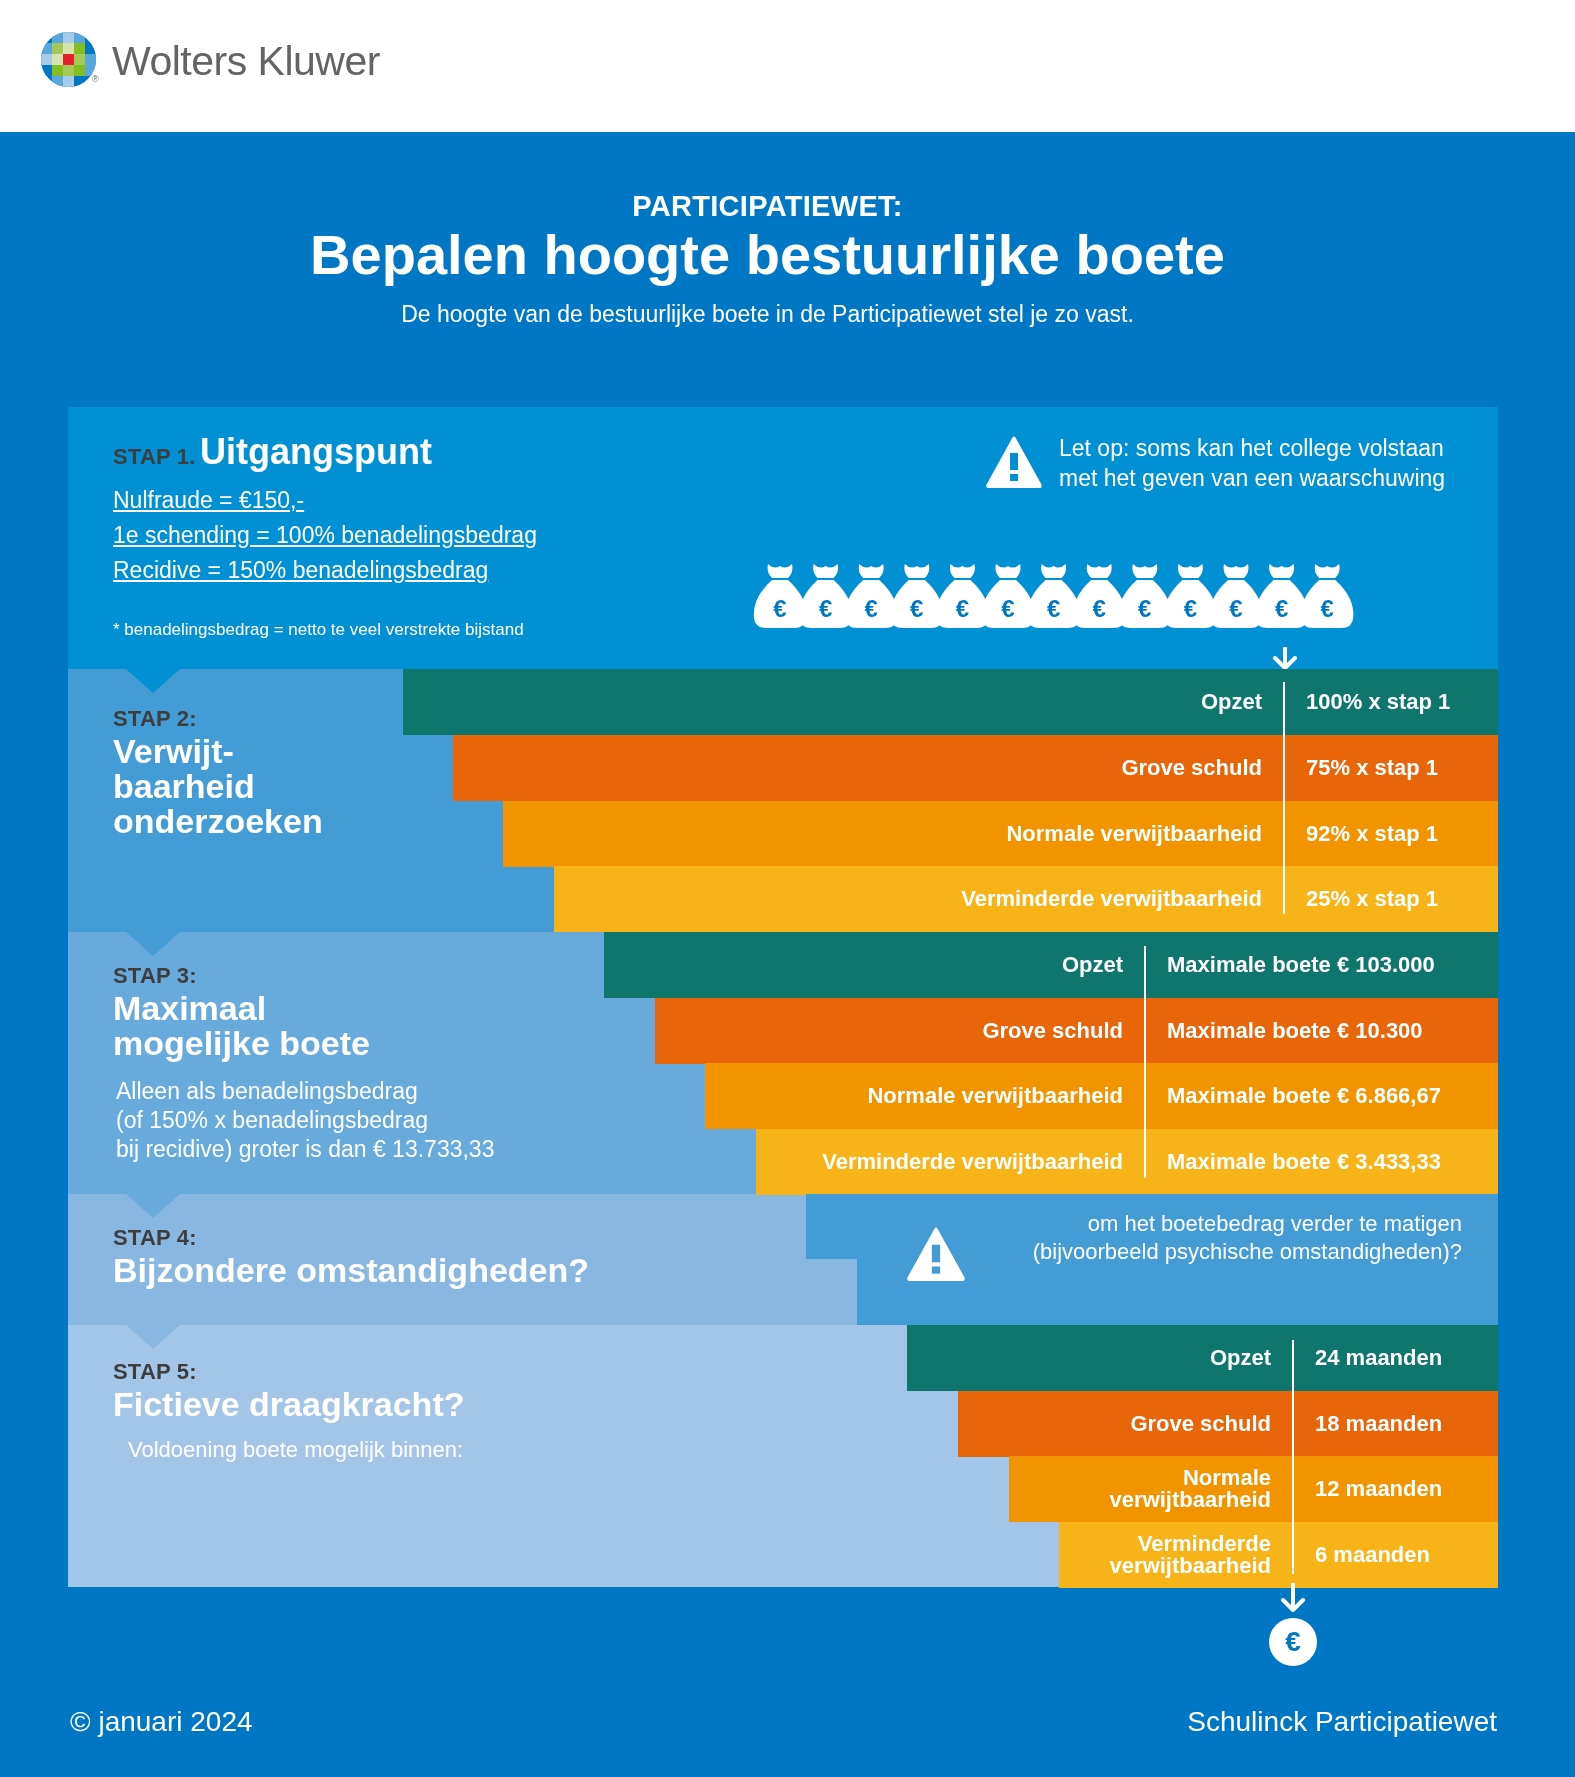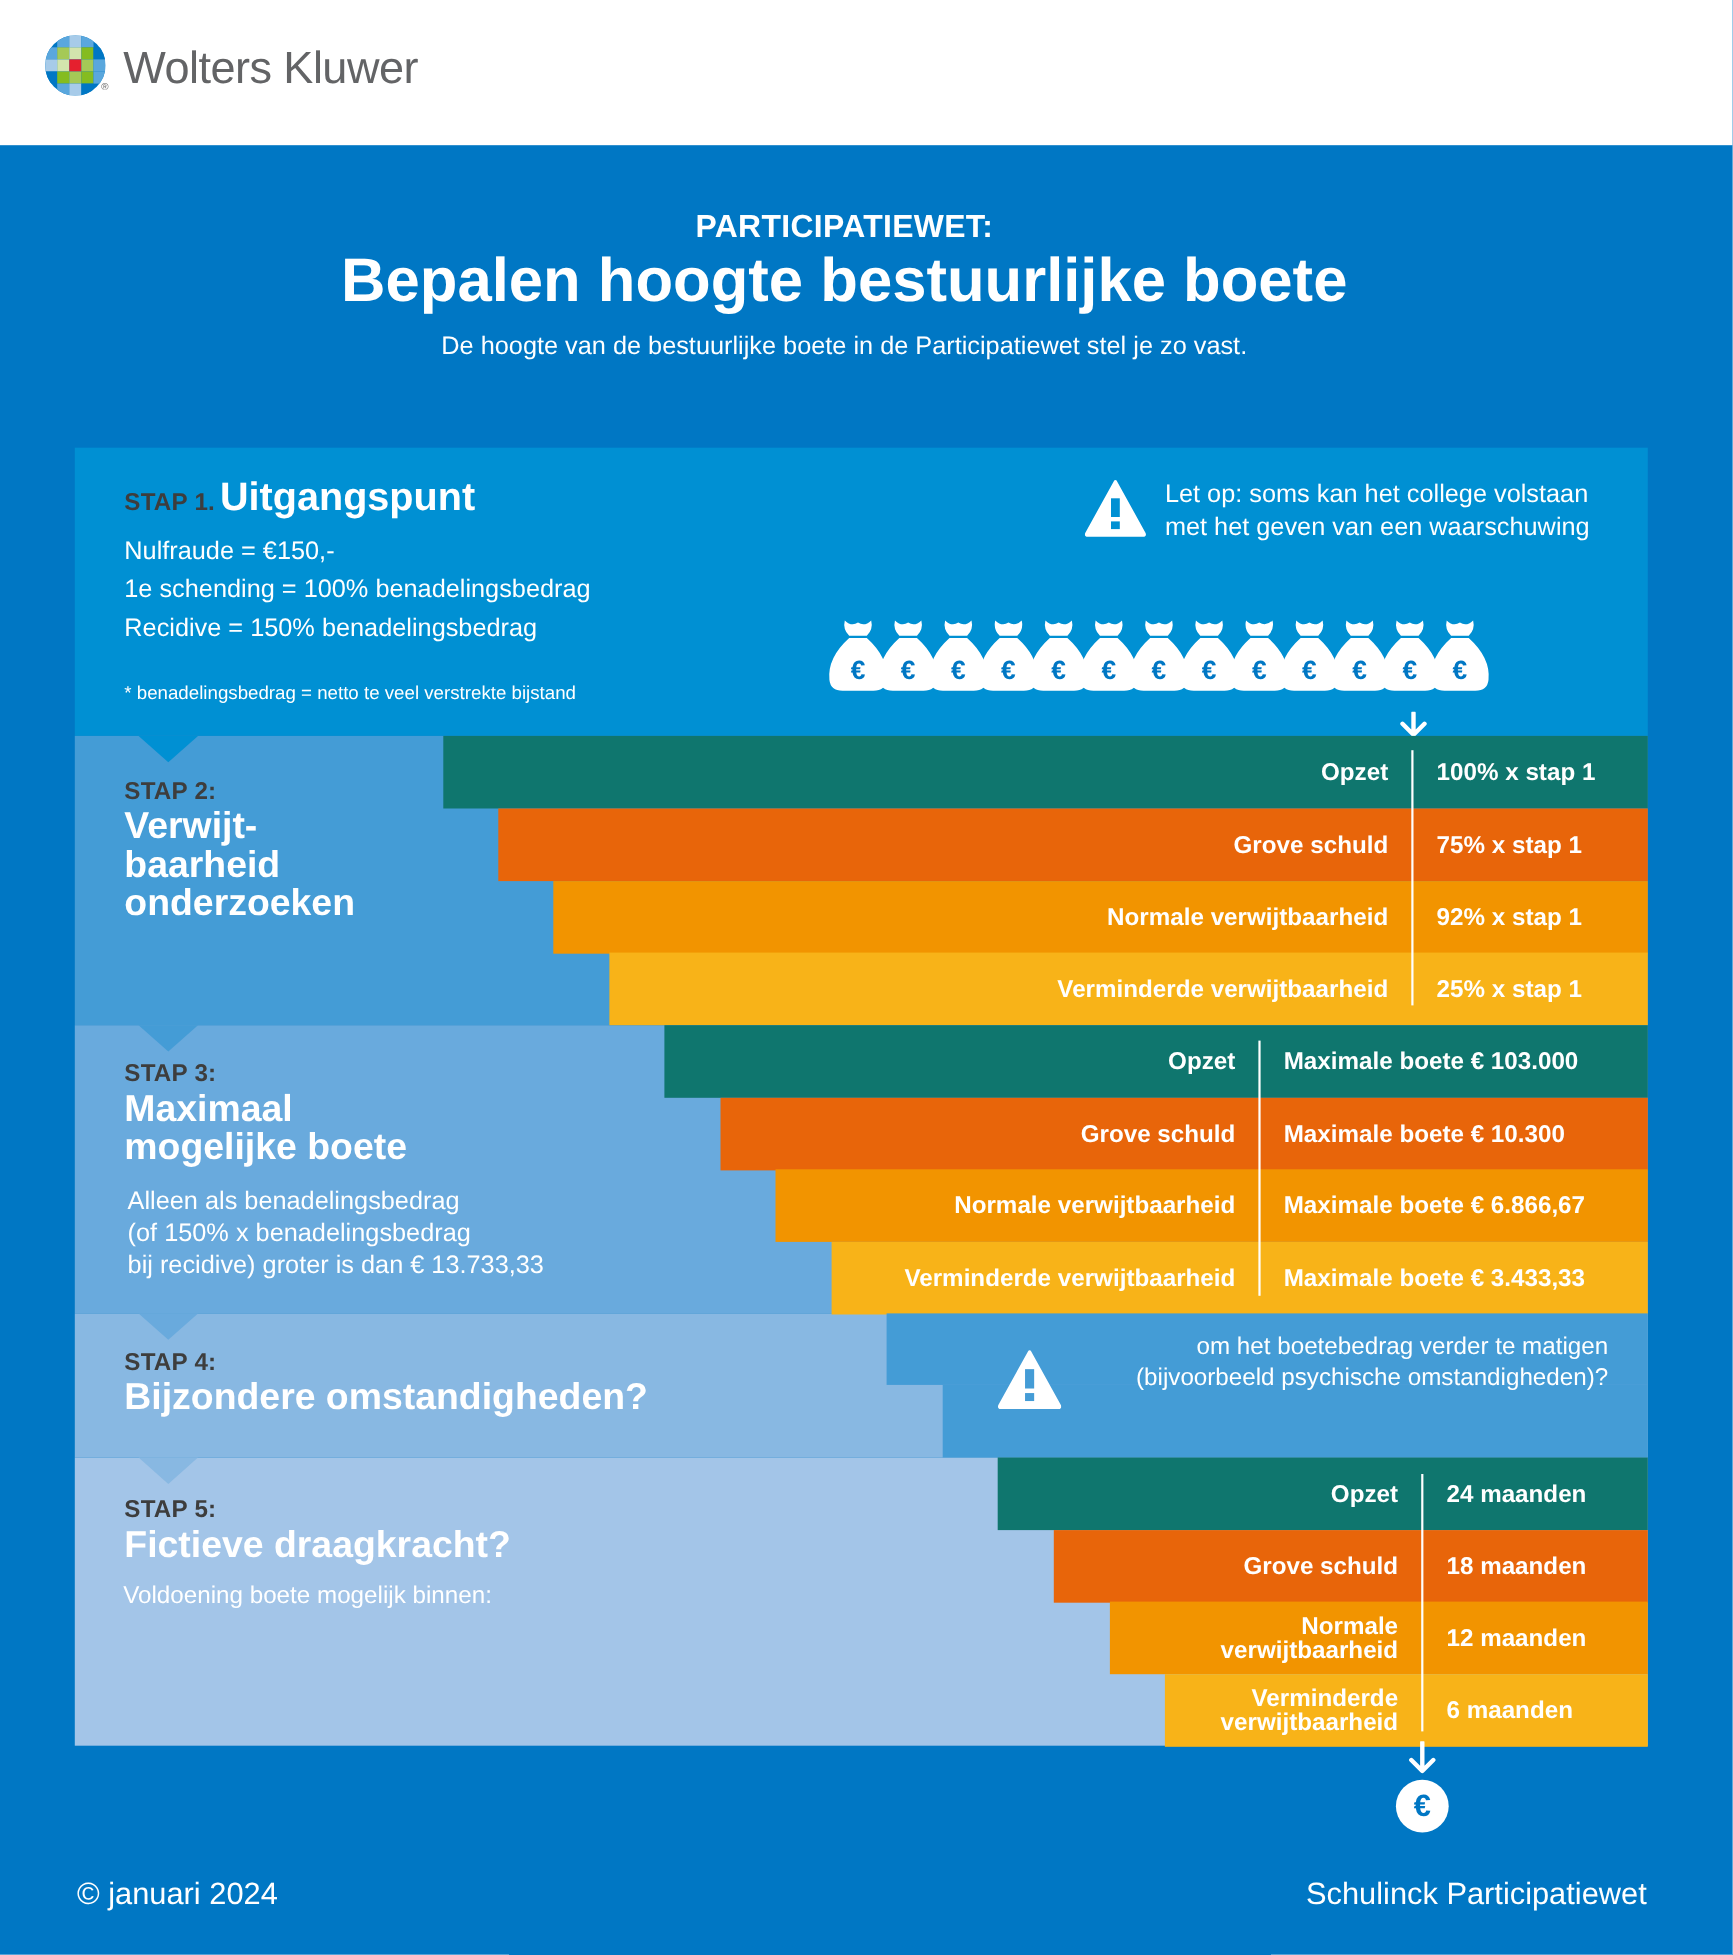--- a/index.html
+++ b/index.html
@@ -100,21 +100,21 @@
 
 <div id="n1" class="abs notch"></div>
 <div id="n2" class="abs notch"></div>
 <div id="n3" class="abs notch"></div>
 <div id="n4" class="abs notch"></div>
 
 <div class="abs" style="left:113px; top:434px; white-space:nowrap;">
   <span class="step-label">STAP 1.</span>
   <span class="step-title" style="font-size:36px;">Uitgangspunt</span>
 </div>
-<div class="abs step-body" style="left:113px; top:483px;">
+<div class="abs step-body" style="left:113px; top:483px;text-decoration:underline;">
   <div>Nulfraude = €150,-</div>
   <div>1e schending = 100% benadelingsbedrag</div>
   <div>Recidive = 150% benadelingsbedrag</div>
 </div>
 <div class="abs" style="left:113px; top:620px; font-size:17px; color:#fff;">* benadelingsbedrag = netto te veel verstrekte bijstand</div>
 
 <div class="abs" style="left:986px; top:436px;">
   <svg width="56" height="52" viewBox="0 0 56 52">
     <path d="M28 2 L54 49 Q55 51 52 51 L4 51 Q1 51 2 49 Z" fill="#fff" stroke="#fff" stroke-linejoin="round" stroke-width="3"></path>
     <rect x="24" y="17" width="8" height="17" fill="#0090d3"></rect>
@@ -230,21 +230,21 @@
 </div>
 <div class="abs warn-text" style="left:960px; width:502px; top:1210px; text-align:right; font-size:22px; line-height:28px;">
   <div>om het boetebedrag verder te matigen</div>
   <div>(bijvoorbeeld psychische omstandigheden)?</div>
 </div>
 
 <div class="abs" style="left:113px; top:1359px;">
   <div class="step-label">STAP 5:</div>
   <div class="step-title" style="margin-top:2px;">Fictieve draagkracht?</div>
 </div>
-<div class="abs" style="left:112px; top:1437px; font-size:22px; color:#fff;">Voldoening boete mogelijk binnen:</div>
+<div class="abs" style="left:128px; top:1437px; font-size:22px; color:#fff;">Voldoening boete mogelijk binnen:</div>
 
 <div class="abs bar red" style="left:907px; top:1325px; width:591px;">
   <div class="bar-left" style="width:386px;">Opzet</div>
   <div class="bar-right">24 maanden</div>
 </div>
 <div class="abs bar orange" style="left:958px; top:1391px; width:540px;">
   <div class="bar-left" style="width:335px;">Grove schuld</div>
   <div class="bar-right">18 maanden</div>
 </div>
 <div class="abs bar amber" style="left:1009px; top:1456px; width:489px;">

